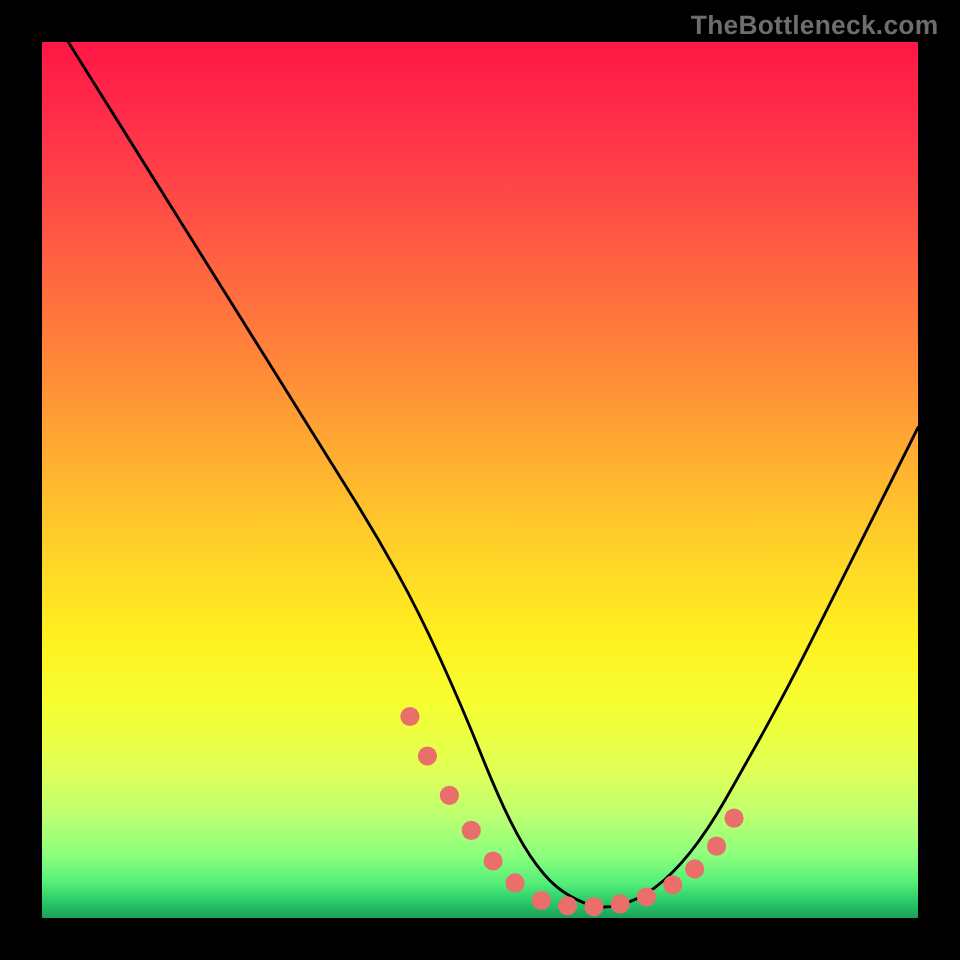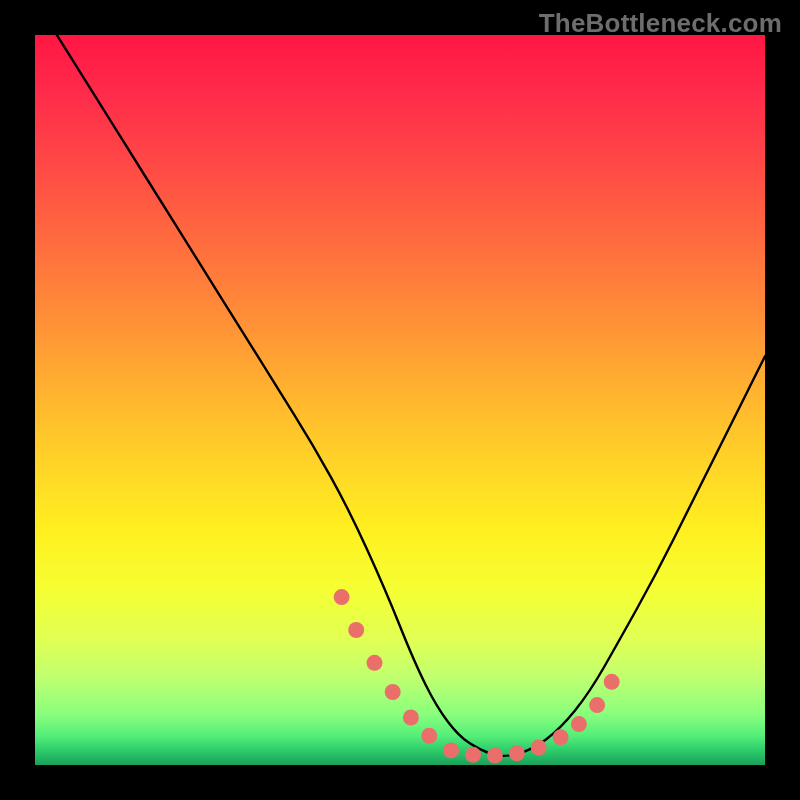--- a/index.html
+++ b/index.html
@@ -39,21 +39,21 @@
       #8aff7d 93%,
       #55ee79 96%,
       #2ccc6a 98%,
       #1aa05b 100%);
   }
   .watermark {
     position: absolute;
     top: 8px;
     right: 18px;
     font-family: Arial, Helvetica, sans-serif;
-    font-size: 26px;
+    font-size: 22px;
     font-weight: 600;
     color: #6d6d6d;
     letter-spacing: 0.2px;
   }
   svg.curve {
     position: absolute;
     left: 0;
     top: 0;
     width: 730px;
     height: 730px;

